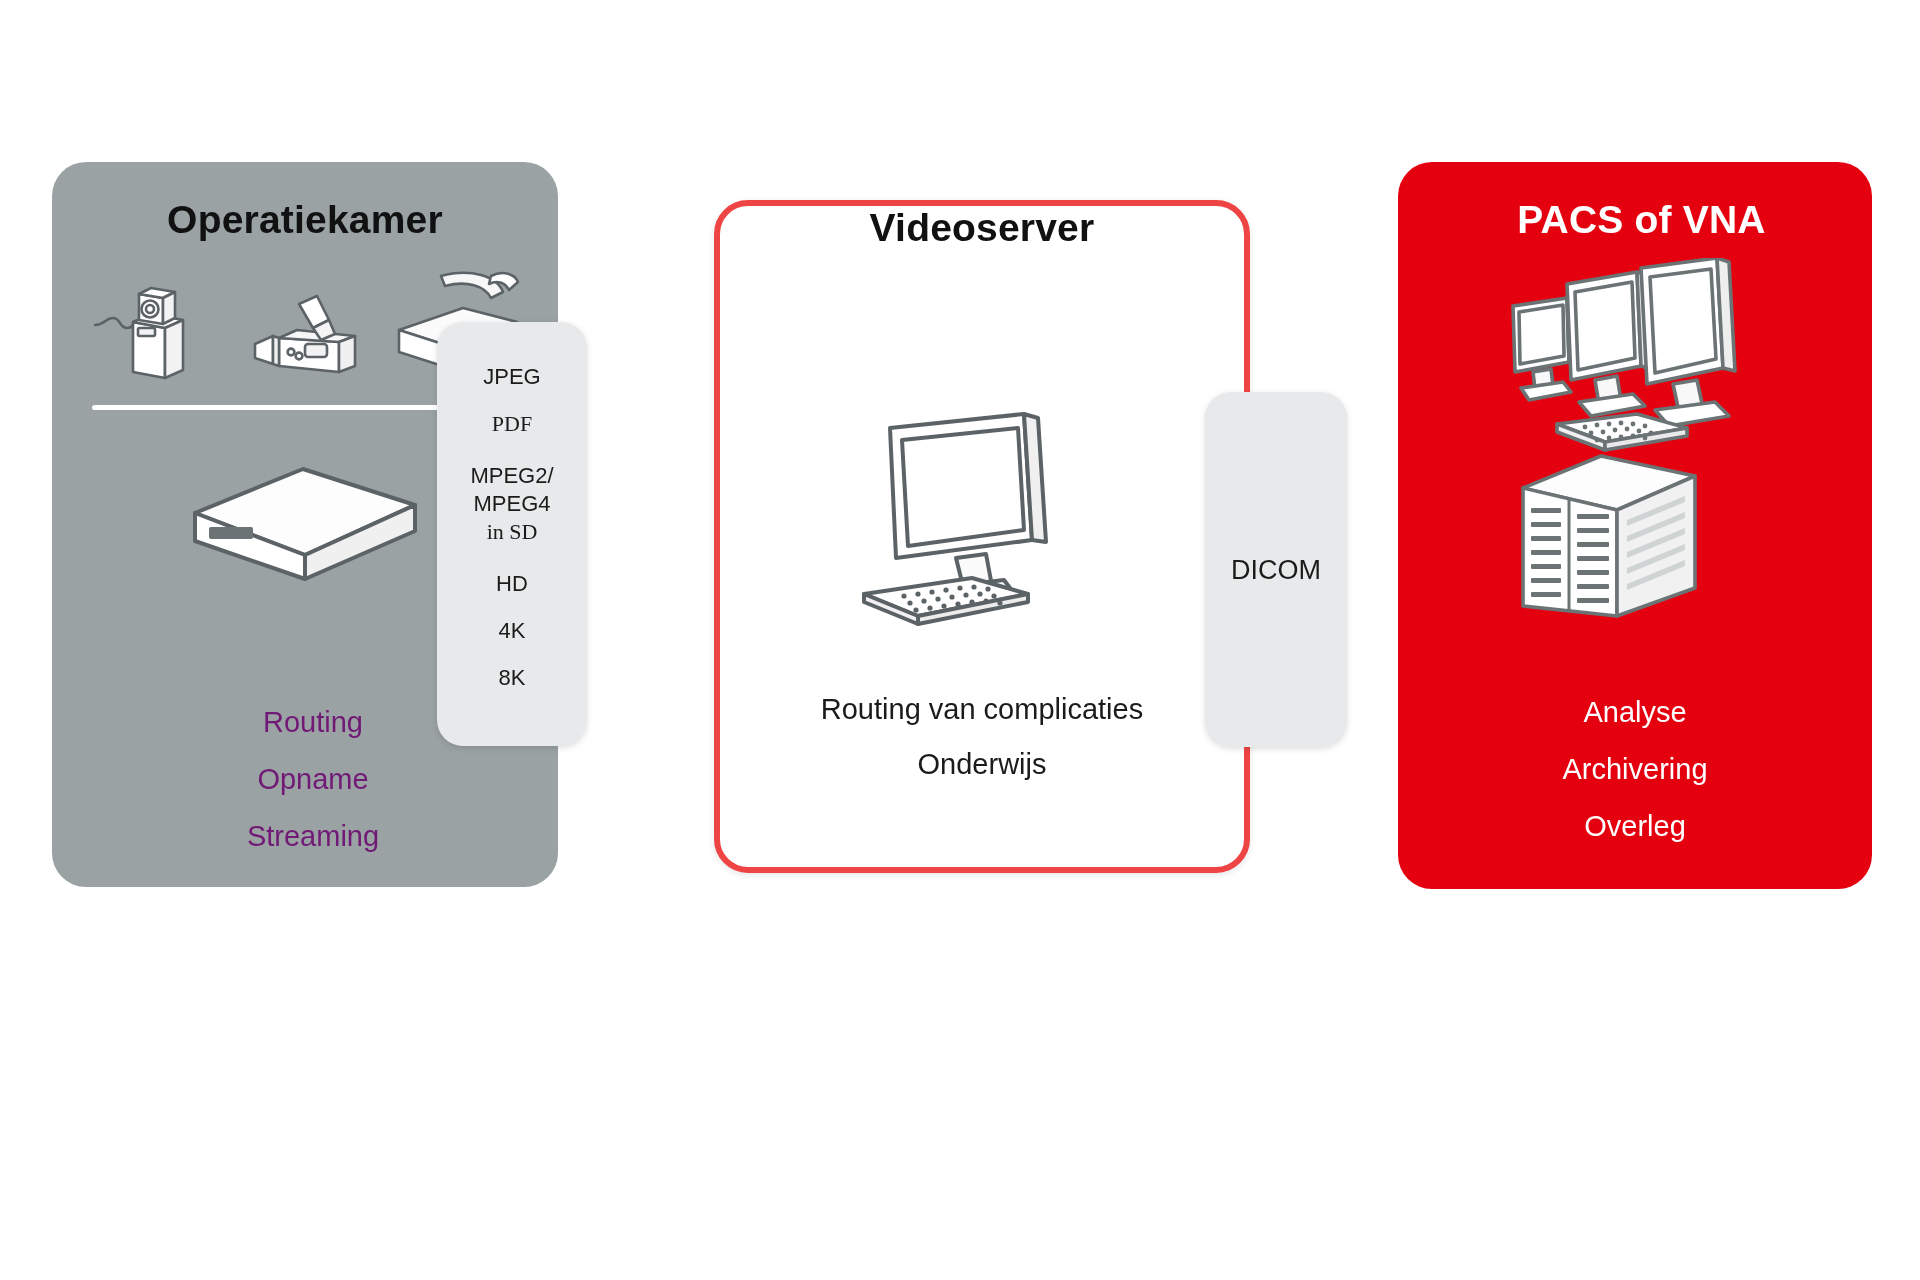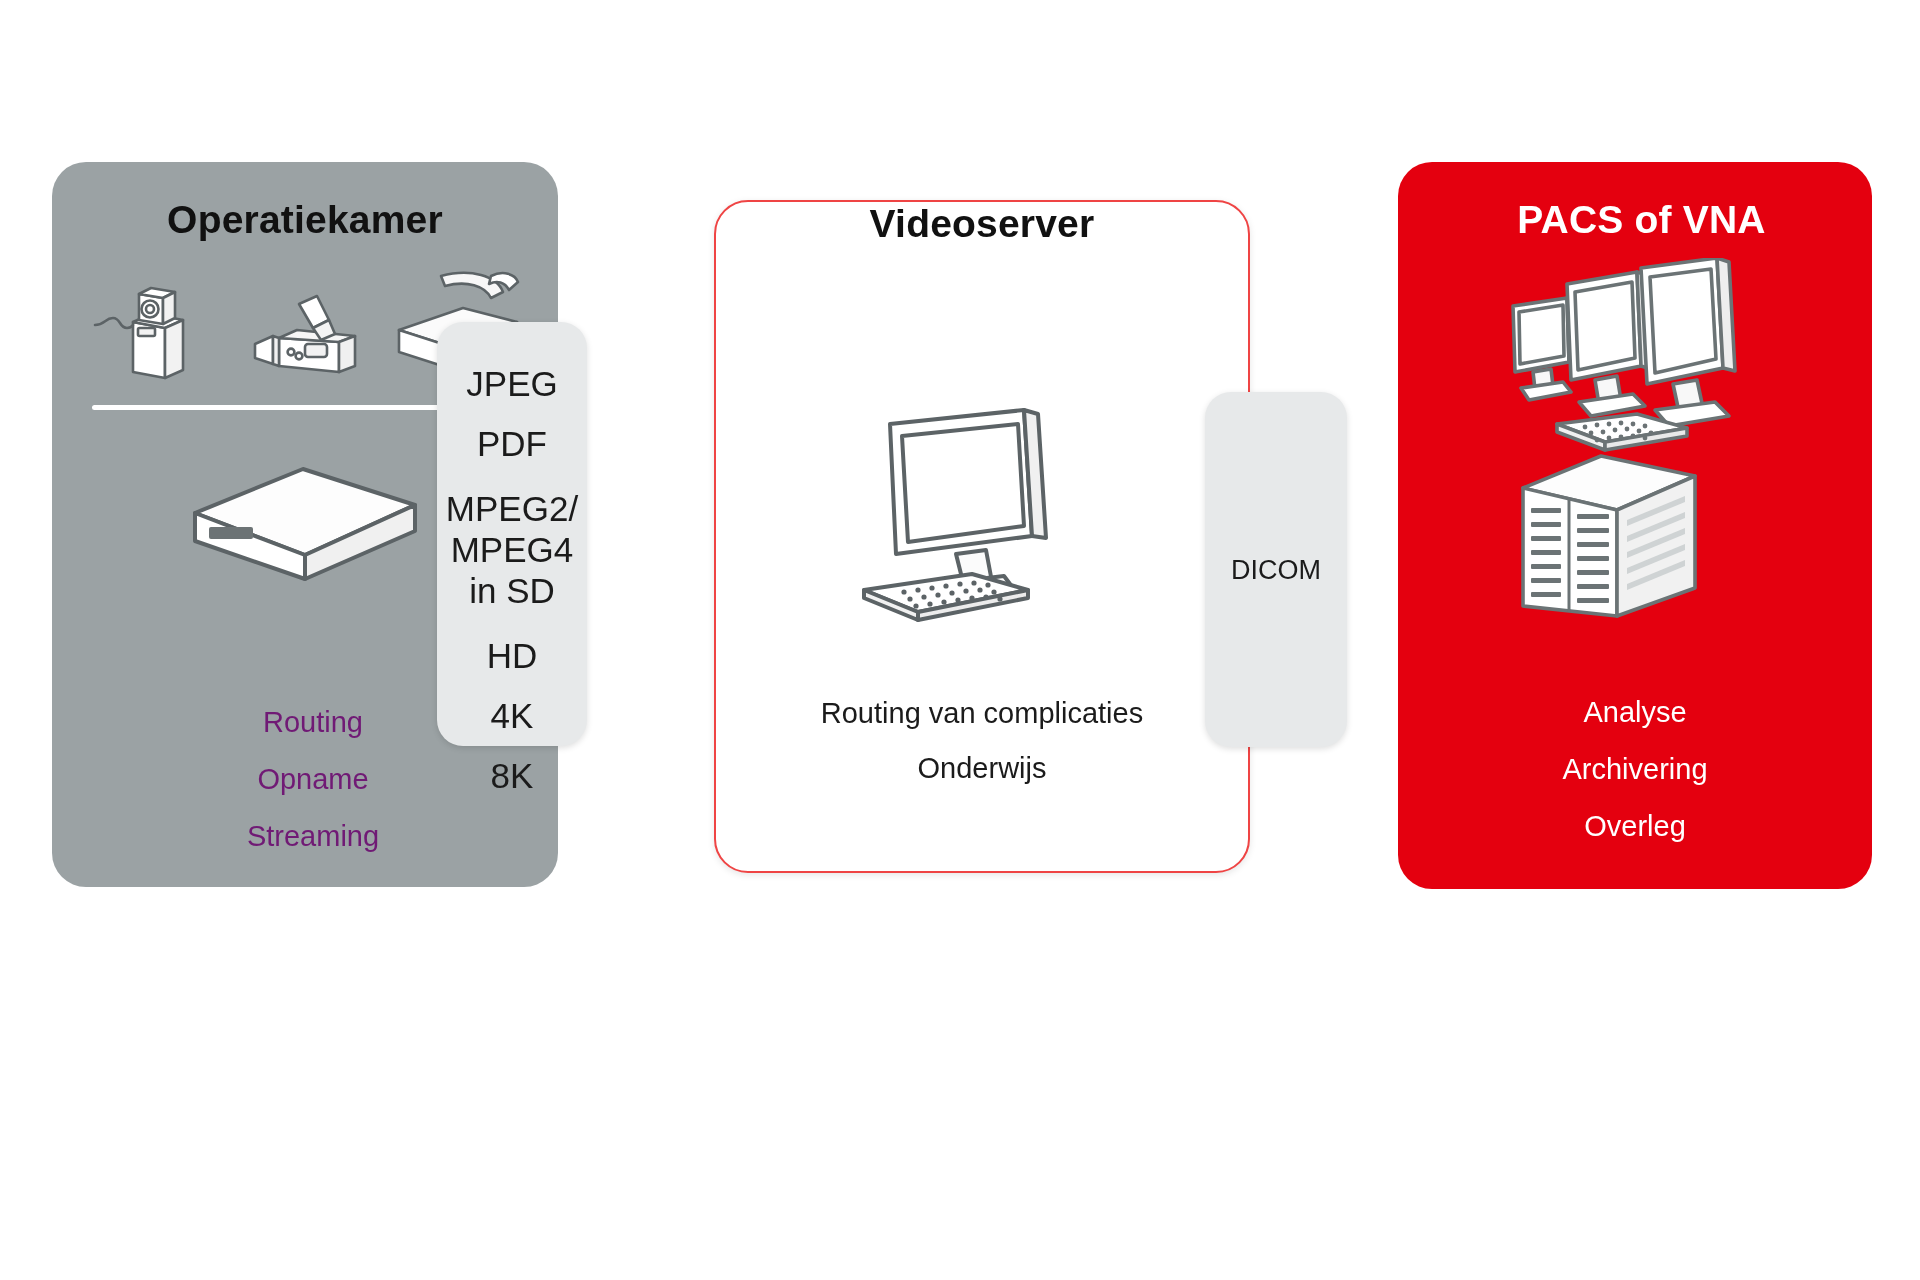--- a/index.html
+++ b/index.html
@@ -30,21 +30,21 @@
     width: 506px;
     height: 725px;
     background: #9ba2a4;
   }
   #panel-videoserver {
     left: 714px;
     top: 200px;
     width: 536px;
     height: 673px;
     background: #ffffff;
-    border: 2px solid #ef4444;
+    border: 6px solid #ef4444;
     box-shadow: 0 2px 7px rgba(0,0,0,0.10);
   }
   #panel-pacs {
     left: 1398px;
     top: 162px;
     width: 474px;
     height: 727px;
     background: #e4000f;
   }
 
@@ -80,26 +80,26 @@
     top: 392px;
     width: 142px;
     height: 355px;
   }
   .chip-list {
     position: absolute;
     left: 0; right: 0;
     top: 44px;
     text-align: center;
     color: #1b1b1b;
-    font-size: 35px;
+    font-size: 22px;
     line-height: 1.00;
   }
   .chip-list .fmt { margin-bottom: 25px; }
   .chip-list .fmt.tight { margin-bottom: 6px; }
-  .chip-list .fmt.gap   { margin-bottom: 30px; }
+  .chip-list .fmt.gap   { margin-bottom: 30px; font-family: Liberation Serif, serif; }
   .chip-center {
     position: absolute;
     left: 0; right: 0;
     top: 50%;
     transform: translateY(-50%);
     text-align: center;
     font-size: 27px;
     color: #1b1b1b;
   }
 

